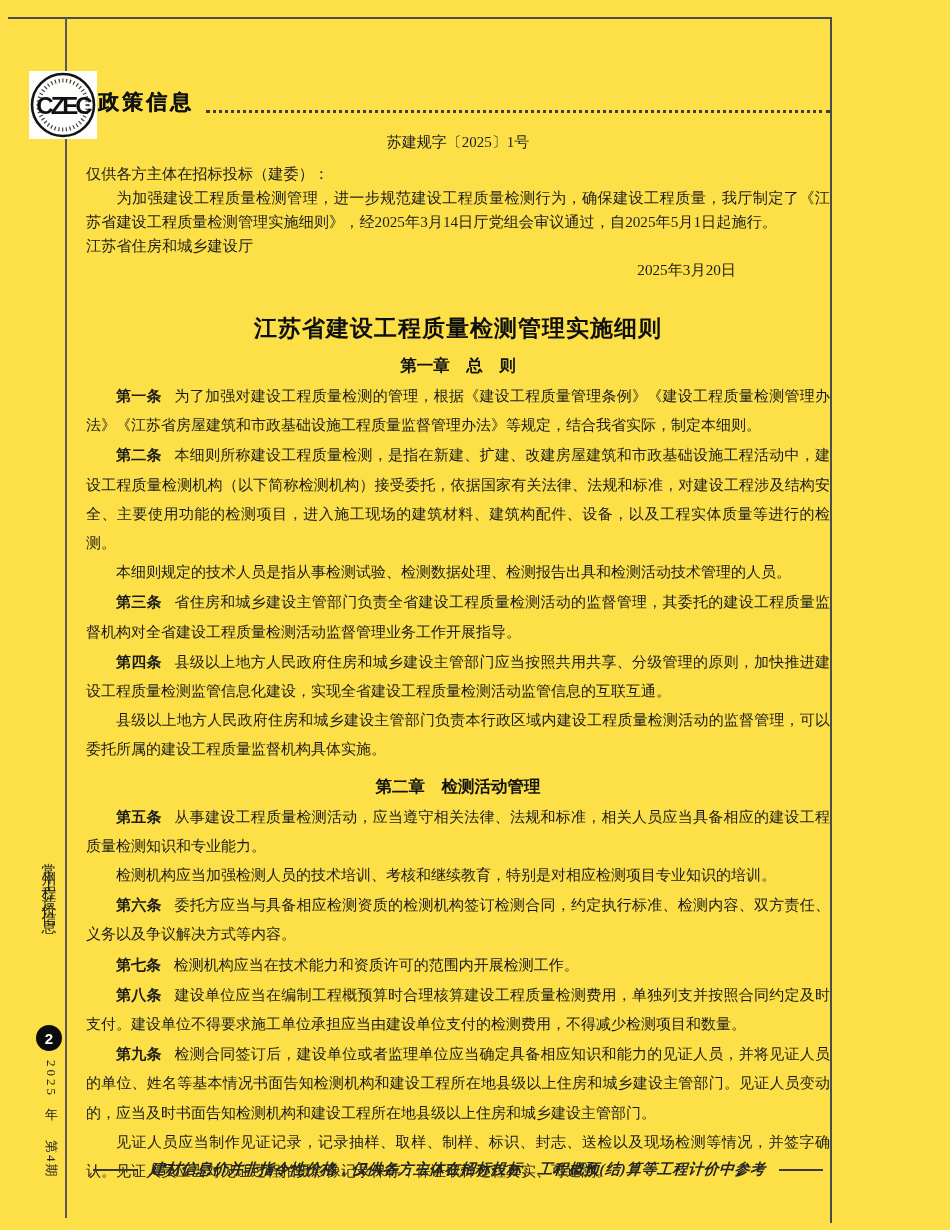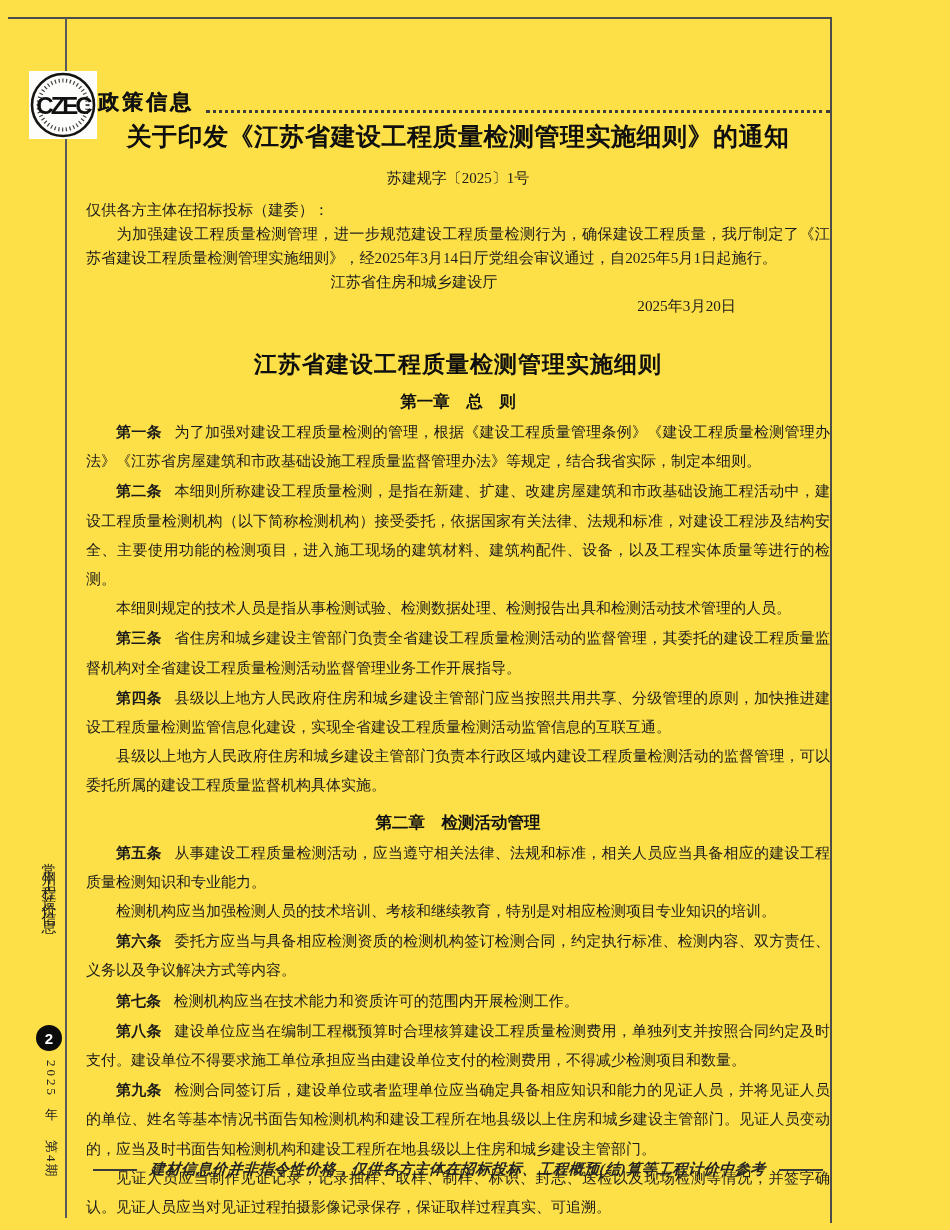--- a/index.html
+++ b/index.html
@@ -31,21 +31,21 @@
 
   .notice-title {
     font-family:"Liberation Sans","DejaVu Sans",sans-serif;
     font-weight:700; font-size:25px; line-height:36px; text-align:center;
     letter-spacing:0.5px; color:#0f0f0f;
   }
   .doc-number { text-align:center; margin-top:13px; font-size:15px; line-height:22px; }
   .notice-block { margin-top:9px; font-size:15.2px; }
   .notice-block p { line-height:24px; }
   .notice-body { text-indent:2em; text-align:justify; }
-  .notice-signer { text-align:center; padding-right:88px; }
+  .notice-signer { text-align:left; padding-right:88px; }
   .notice-date   { text-align:right; padding-right:94px; }
 
   .reg-title {
     margin-top:30px;
     font-family:"Liberation Sans","DejaVu Sans",sans-serif;
     font-weight:700; font-size:23px; line-height:32px; text-align:center;
     letter-spacing:1px; color:#0f0f0f;
   }
   .chapter-heading {
     font-family:"Liberation Sans","DejaVu Sans",sans-serif;
@@ -108,21 +108,20 @@
     </svg>
   </div>
 
   <div class="section-row">
     <span class="section-label">政策信息</span>
     <span class="section-leader"></span>
   </div>
 
   <main class="content">
 
-    <h1 class="notice-title">关于印发《江苏省建设工程质量检测管理实施细则》的通知</h1>
 
     <div class="doc-number">苏建规字〔2025〕1号</div>
 
     <div class="notice-block">
       <p class="notice-salutation">仅供各方主体在招标投标（建委）：</p>
       <p class="notice-body">为加强建设工程质量检测管理，进一步规范建设工程质量检测行为，确保建设工程质量，我厅制定了《江苏省建设工程质量检测管理实施细则》，经2025年3月14日厅党组会审议通过，自2025年5月1日起施行。</p>
       <p class="notice-signer">江苏省住房和城乡建设厅</p>
       <p class="notice-date">2025年3月20日</p>
     </div>
 

